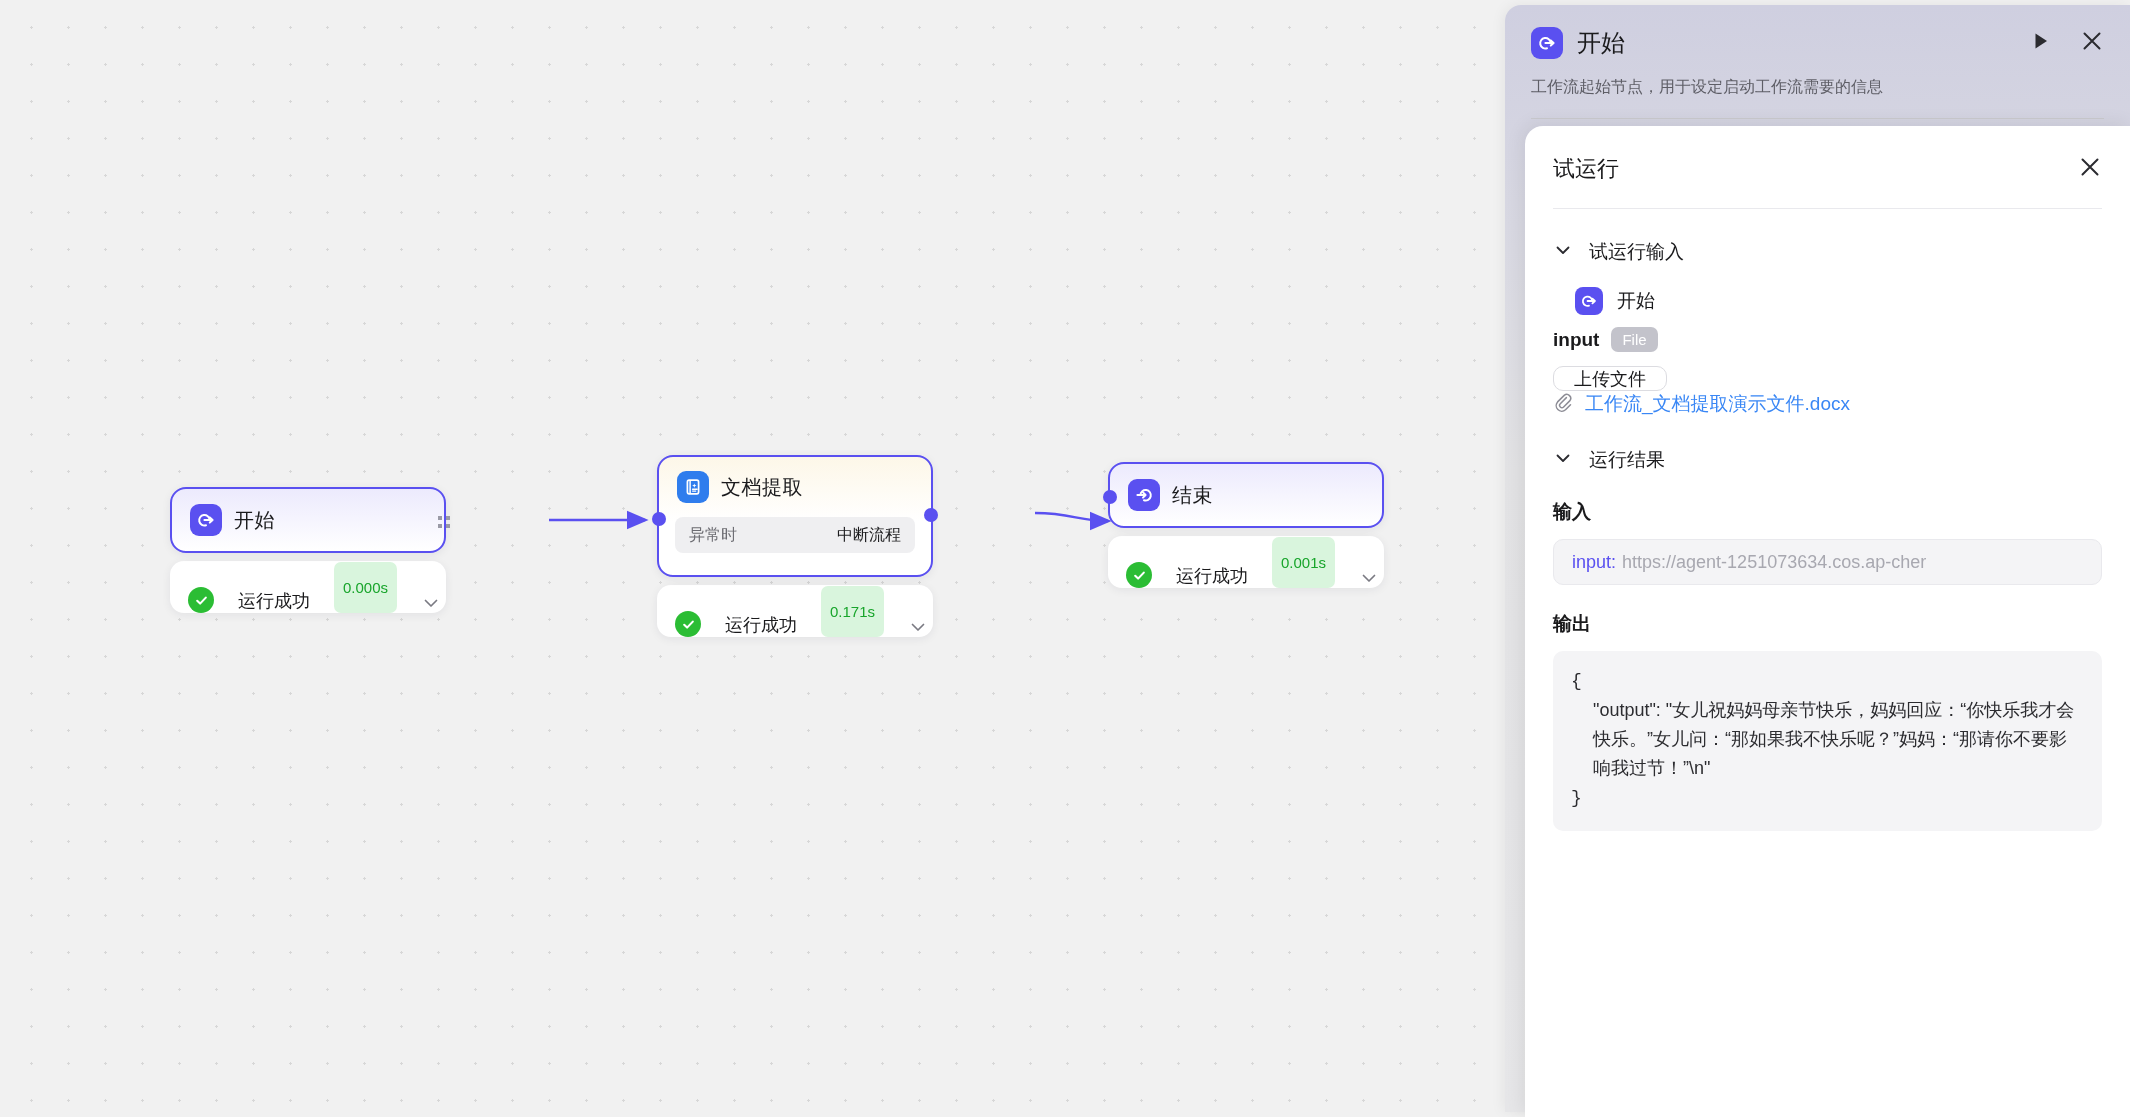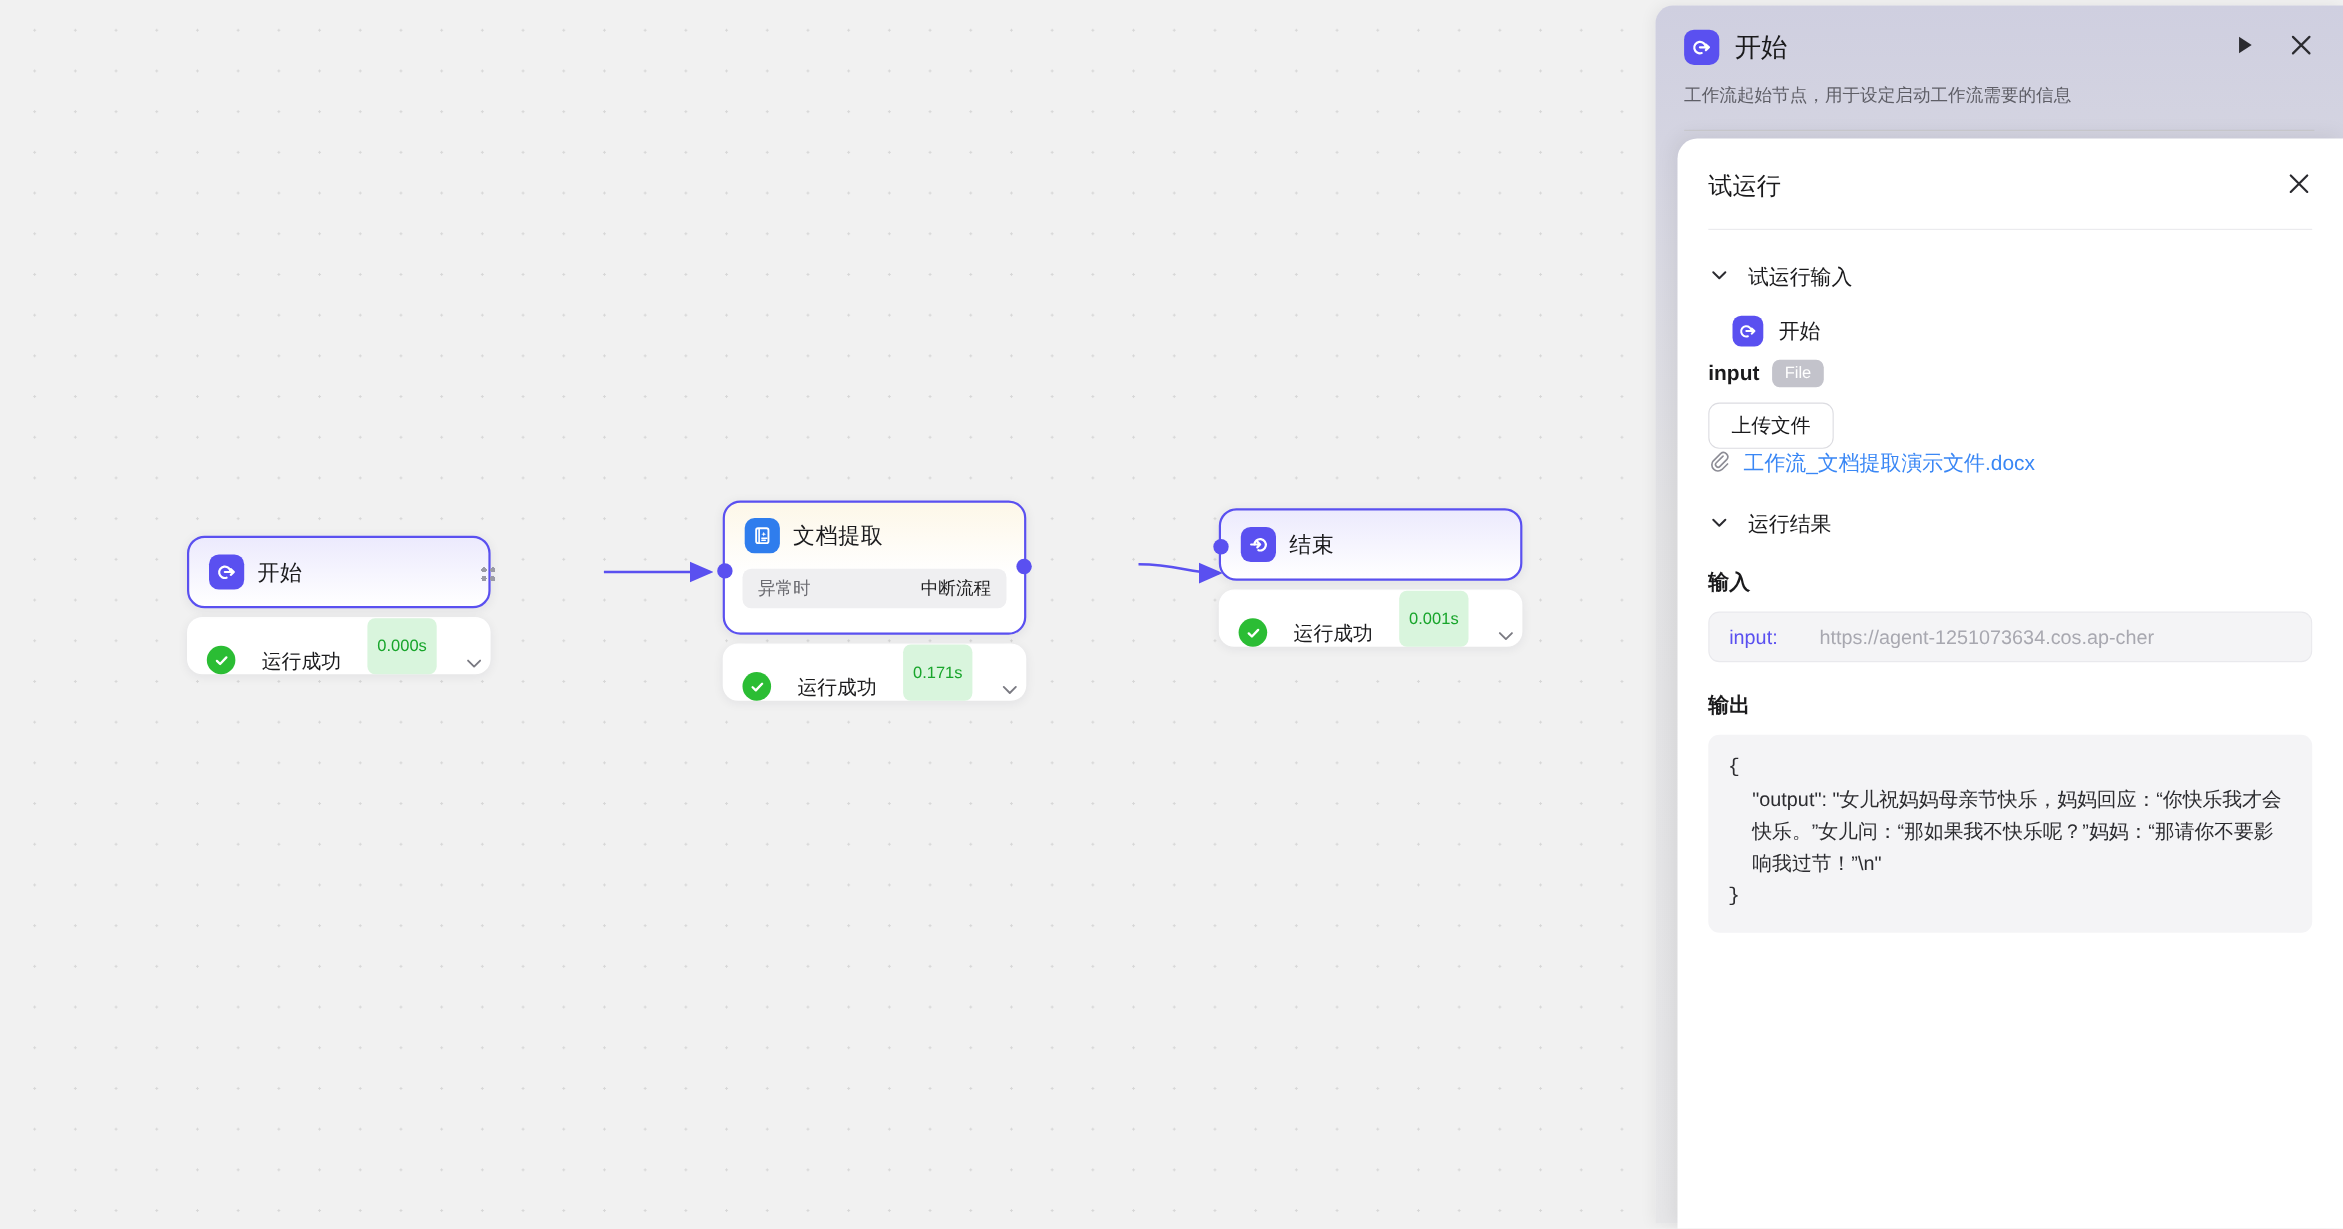--- a/index.html
+++ b/index.html
@@ -127,31 +127,31 @@
   .tp-node-row { display: flex; align-items: center; gap: 14px; margin-top: 22px; margin-left: 22px; }
   .tp-node-name { font-size: 19px; color: #1a1a1c; }
 
   .field-row { display: flex; align-items: center; gap: 12px; margin-top: 12px; }
   .field-name { font-size: 19px; font-weight: bold; color: #1a1a1c; }
   .type-badge { background: #c3c3cb; color: #fff; font-size: 15px; border-radius: 7px; padding: 4px 11px; }
 
   .upload-btn {
     margin-top: 14px; display: inline-flex; align-items: center; justify-content: center;
     border: 1px solid #dcdce1; border-radius: 10px;
-    height: 42px; padding: 0 20px; background: #fff;
+    height: 25px; padding: 0 20px; background: #fff;
     font-size: 18px; color: #1a1a1c;
   }
   .file-row { display: flex; align-items: center; gap: 12px; }
   .file-link { font-size: 19px; color: #3a87f5; }
 
   .result-heading { font-size: 19px; font-weight: bold; color: #1a1a1c; margin-top: 26px; }
   .input-box {
     margin-top: 14px; background: #f4f4f6; border: 1px solid #e9e9ed;
     border-radius: 10px; height: 46px; padding: 0 18px;
-    display: flex; align-items: center; white-space: nowrap; overflow: hidden; gap: 32px;
+    display: flex; align-items: center; white-space: nowrap; overflow: hidden;
   }
   .kv-key { color: #5a50f0; font-size: 18px; }
   .kv-val { color: #a8a8b0; font-size: 18px; margin-left: 6px; }
 
   .output-box {
     margin-top: 14px; background: #f4f4f6; border-radius: 10px;
     padding: 16px 18px 18px 18px;
     font-size: 18px; line-height: 1.62; color: #2c2c30;
     word-break: break-all;
   }

